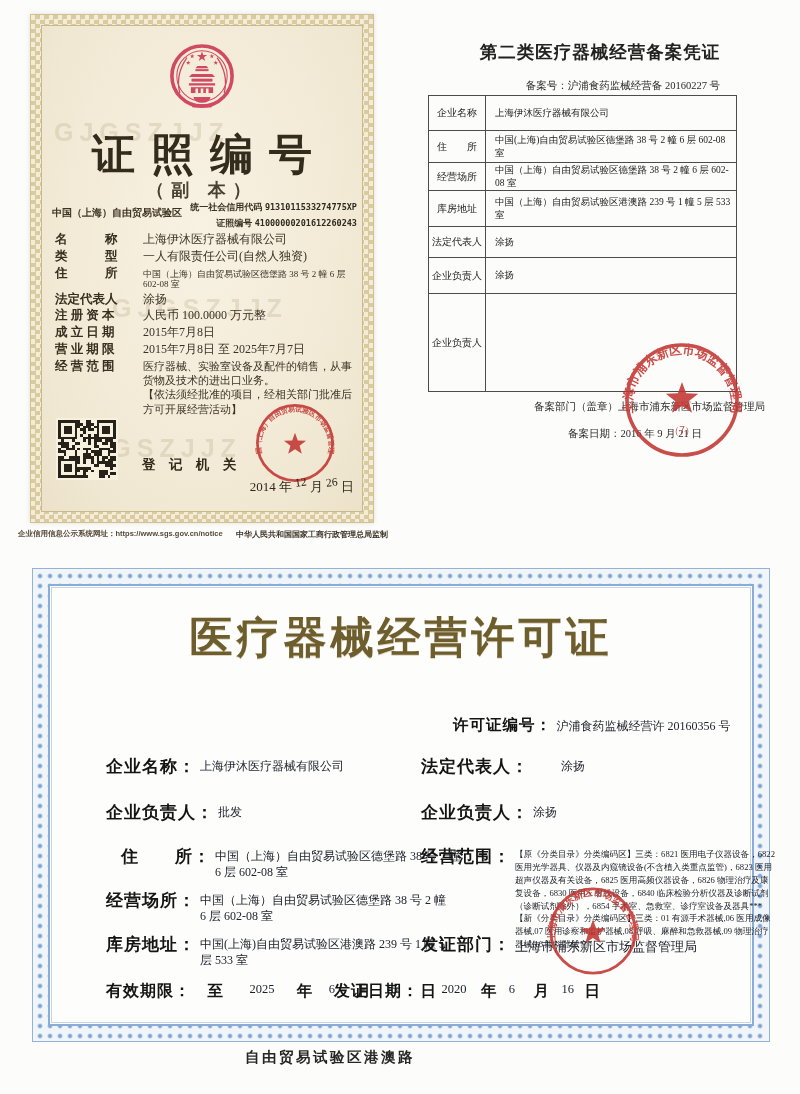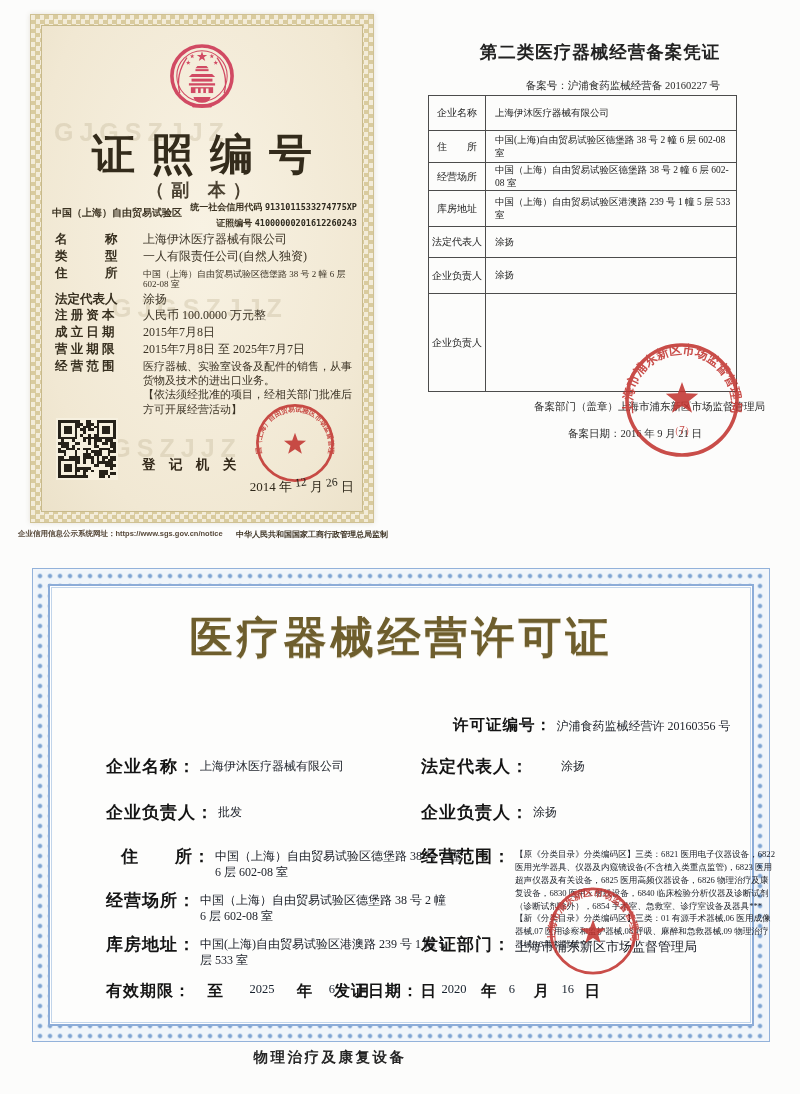--- a/index.html
+++ b/index.html
@@ -766,15 +766,15 @@
     <svg class="seal seal-permit" viewBox="0 0 120 120">
       <circle cx="60" cy="60" r="55" fill="none" stroke="currentColor" stroke-width="3.8"></circle>
       <path id="arcC" d="M 12 78 A 50 50 0 1 1 108 78" fill="none"></path>
       <text font-size="12.5" fill="currentColor" font-weight="bold">
         <textPath href="#arcC" startOffset="50%" text-anchor="middle">上海市浦东新区市场监督管理局</textPath>
       </text>
       <polygon fill="currentColor" points="60,45 64.1,56.3 76.2,56.7 66.7,64.2 70,75.8 60,69 50,75.8 53.3,64.2 43.8,56.7 55.9,56.3"></polygon>
     </svg>
   </div>
 
-  <div class="p-footer">物理治疗及康复设备</div>
+  <div class="p-footer">自由贸易试验区港澳路</div>
 
 </div>
 
 </body></html>

